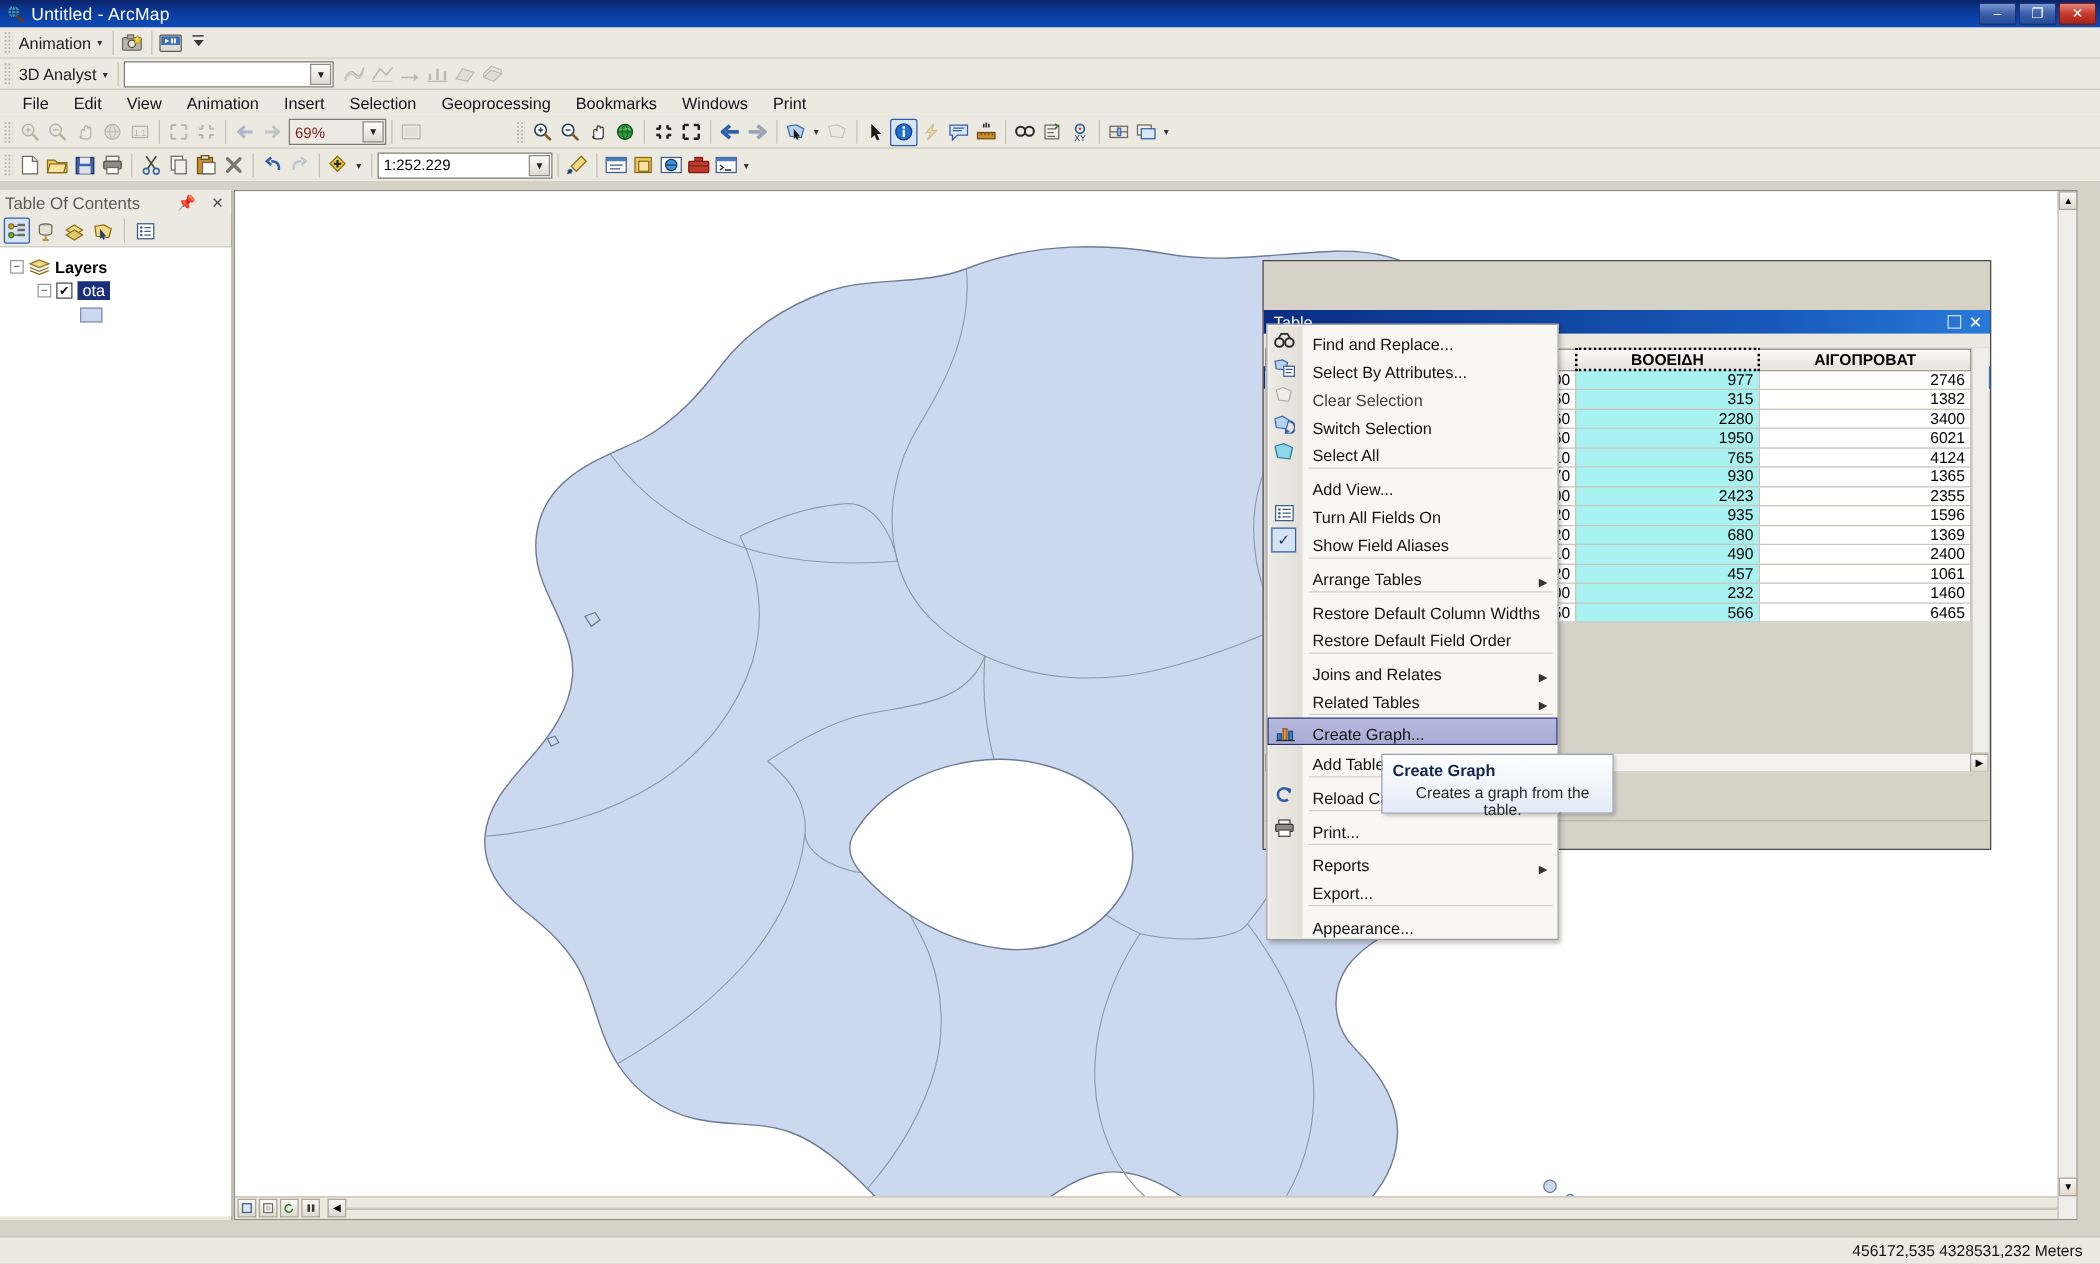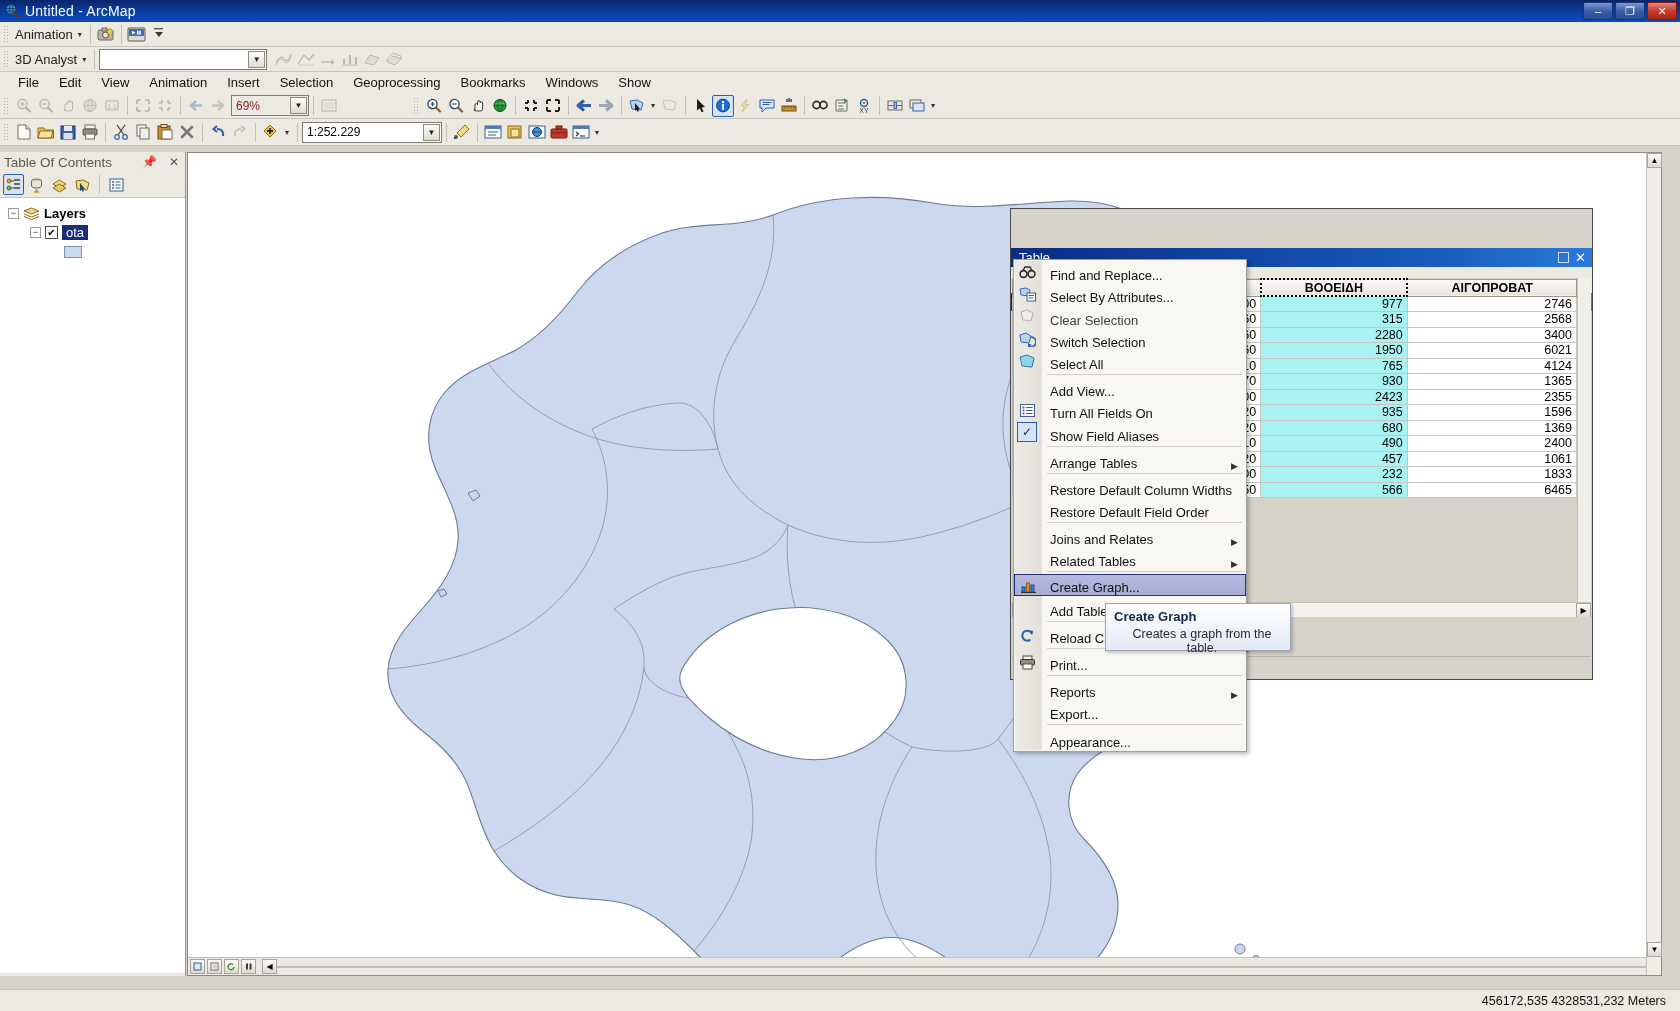--- a/index.html
+++ b/index.html
@@ -283,21 +283,21 @@
   <div class="menubar">
     <span class="mi">File</span>
     <span class="mi">Edit</span>
     <span class="mi">View</span>
     <span class="mi">Animation</span>
     <span class="mi">Insert</span>
     <span class="mi">Selection</span>
     <span class="mi">Geoprocessing</span>
     <span class="mi">Bookmarks</span>
     <span class="mi">Windows</span>
-    <span class="mi">Show</span>
+    <span class="mi">Print</span>
   </div>
 
   <div class="bar" style="top:93px;height:26px;">
     <div class="grip"></div>
     <div class="tbtn dis">
       <svg width="18" height="17" viewBox="0 0 18 17">
           <circle cx="7.5" cy="7" r="4.6" fill="#e8e5dd" stroke="#5d5a53" stroke-width="1.2"></circle>
           <path d="M5.5 7h4M7.5 5v4" stroke="#5d5a53" stroke-width="1.1"></path>
           <path d="M11 10.5 l4 4" stroke="#6e5a34" stroke-width="2" stroke-linecap="round"></path>
         </svg>
@@ -876,21 +876,21 @@
             <tr>
                 <td>57</td>
                 <td>100</td>
                 <td class="selcol">977</td>
                 <td>2746</td>
               </tr>
             <tr>
                 <td>80</td>
                 <td>160</td>
                 <td class="selcol">315</td>
-                <td>2568</td>
+                <td>1382</td>
               </tr>
             <tr>
                 <td>47</td>
                 <td>60</td>
                 <td class="selcol">2280</td>
                 <td>3400</td>
               </tr>
             <tr>
                 <td>98</td>
                 <td>260</td>
@@ -936,21 +936,21 @@
             <tr>
                 <td>50</td>
                 <td>20</td>
                 <td class="selcol">457</td>
                 <td>1061</td>
               </tr>
             <tr>
                 <td>08</td>
                 <td>100</td>
                 <td class="selcol">232</td>
-                <td>1833</td>
+                <td>1460</td>
               </tr>
             <tr>
                 <td>90</td>
                 <td>450</td>
                 <td class="selcol">566</td>
                 <td>6465</td>
               </tr>
           </tbody>
         </table>
       </div>

